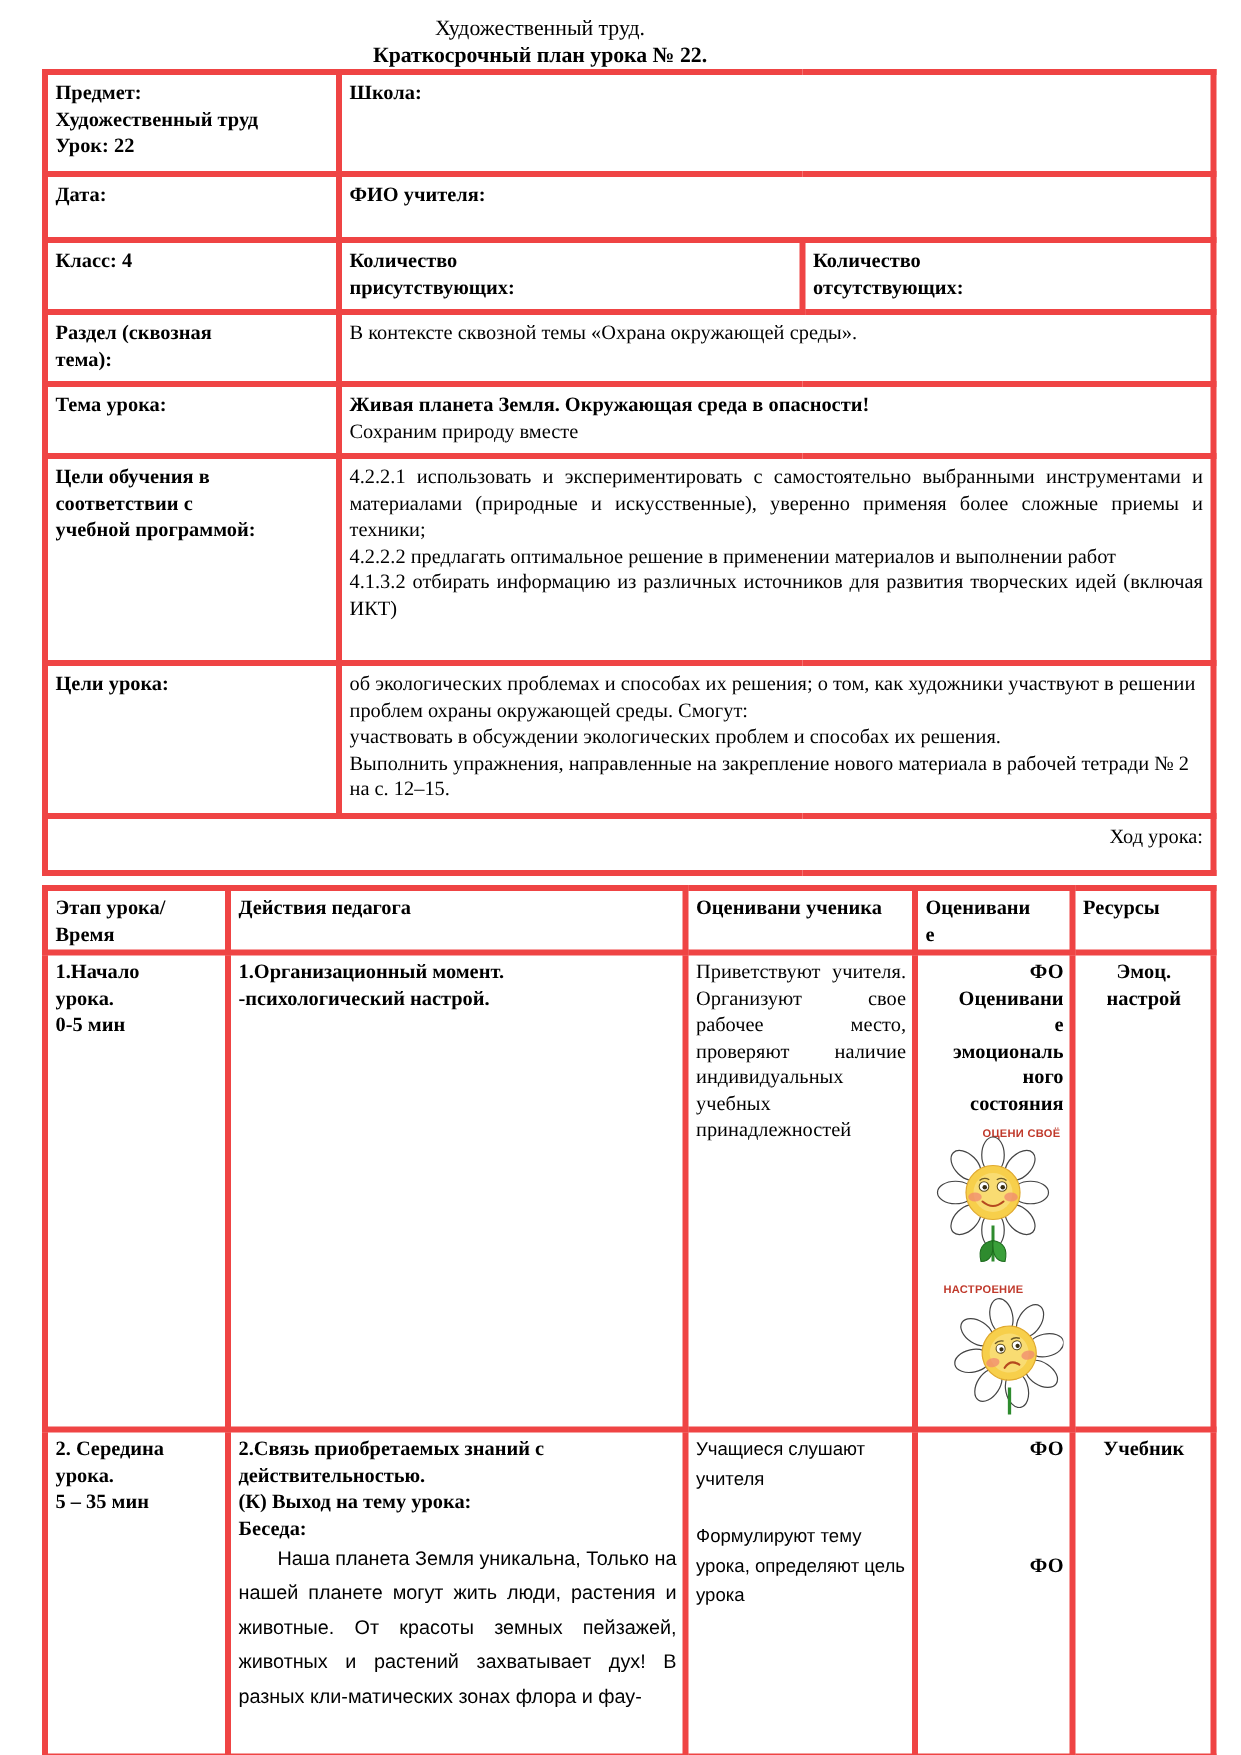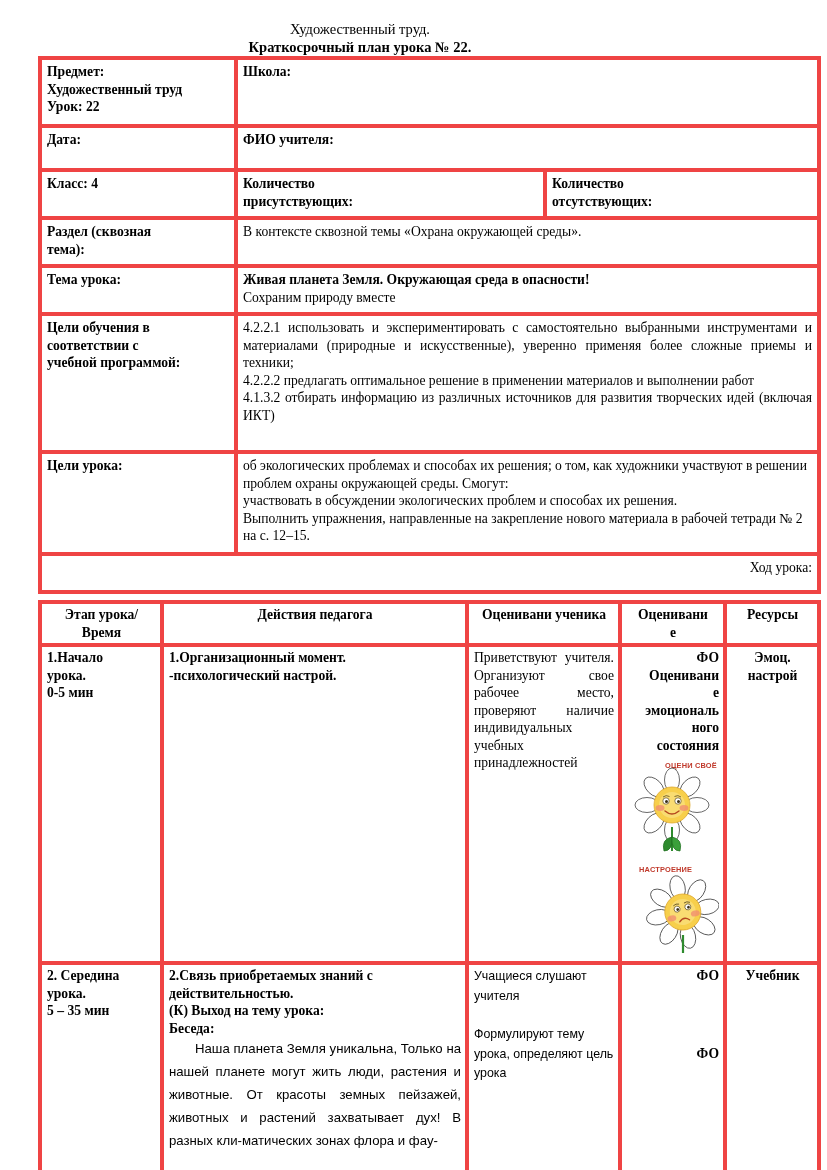--- a/index.html
+++ b/index.html
@@ -12,21 +12,21 @@
     height: 1170px;
     overflow: hidden;
     font-family: "Liberation Serif", serif;
     color: #000000;
   }
   .page {
     position: relative;
     width: 720px;
     height: 1170px;
     box-sizing: border-box;
-    padding: 10px;
+    padding: 0;
   }
   .title-block {
     text-align: center;
     padding-top: 11px;
   }
   .doc-title {
     font-size: 14.5px;
     line-height: 17px;
     font-weight: normal;
   }
@@ -55,21 +55,21 @@
     font-weight: normal;
     font-size: 13.6px;
     height: 28px;
     vertical-align: middle;
   }
   .spacer { height: 6px; }
 
   
   table.flow td { padding: 2px 4px 2px 5px; }
   .hdr {
-    text-align: center;
+    text-align: left;
     font-weight: bold;
     font-size: 13.2px;
     line-height: 17px;
   }
   .sans {
     font-family: "Liberation Sans", sans-serif;
     font-size: 12.4px;
     line-height: 19.5px;
   }
   .sans-just {

